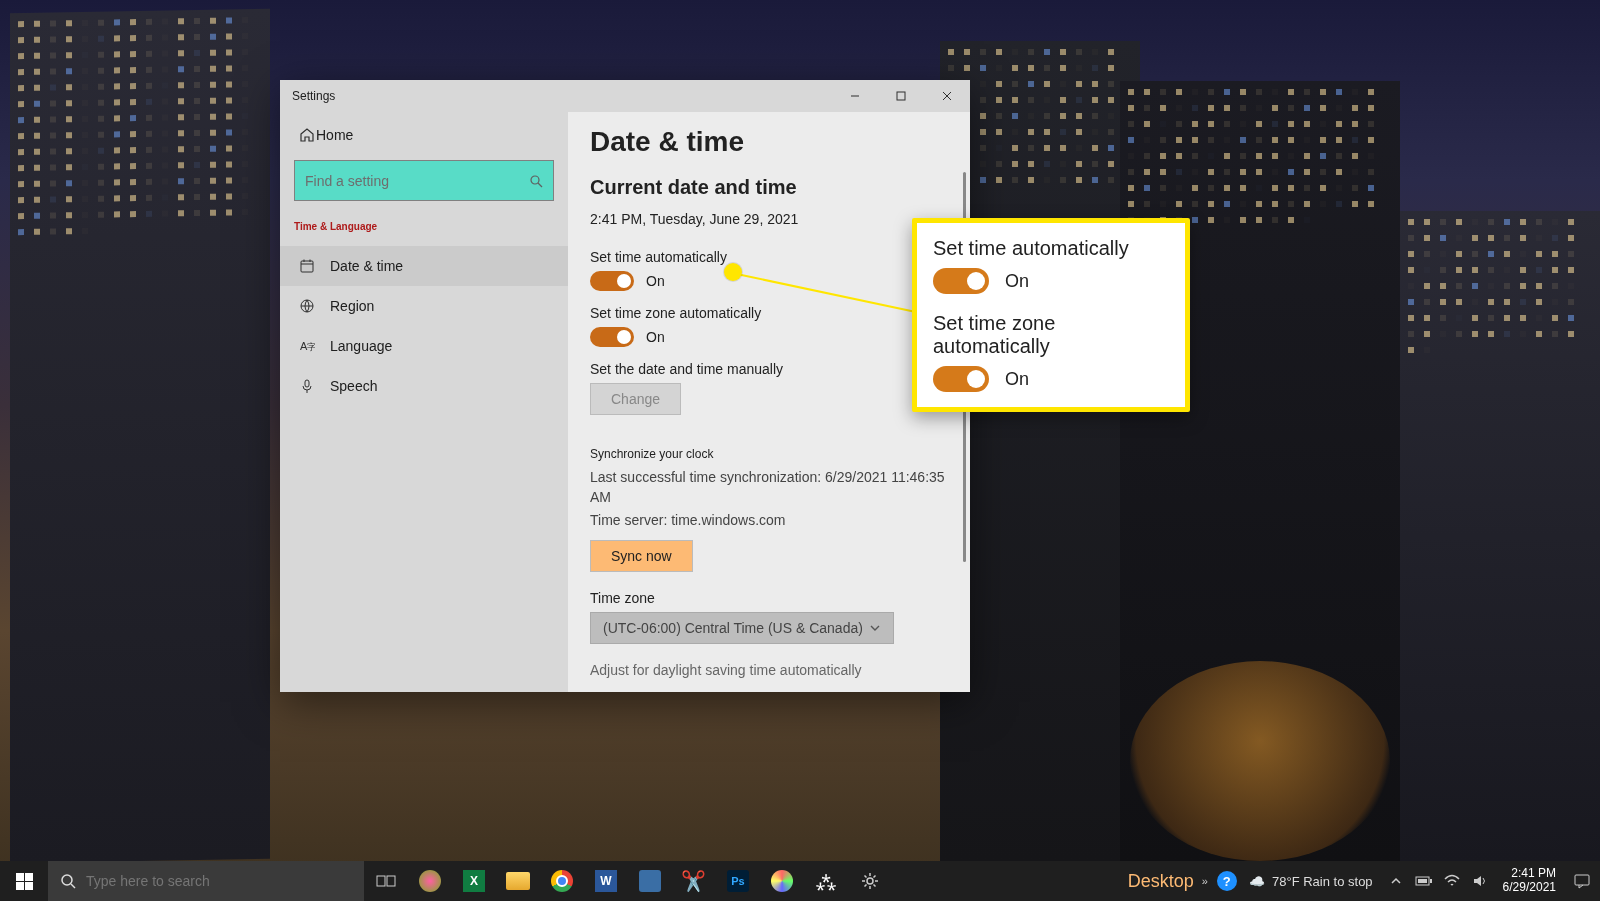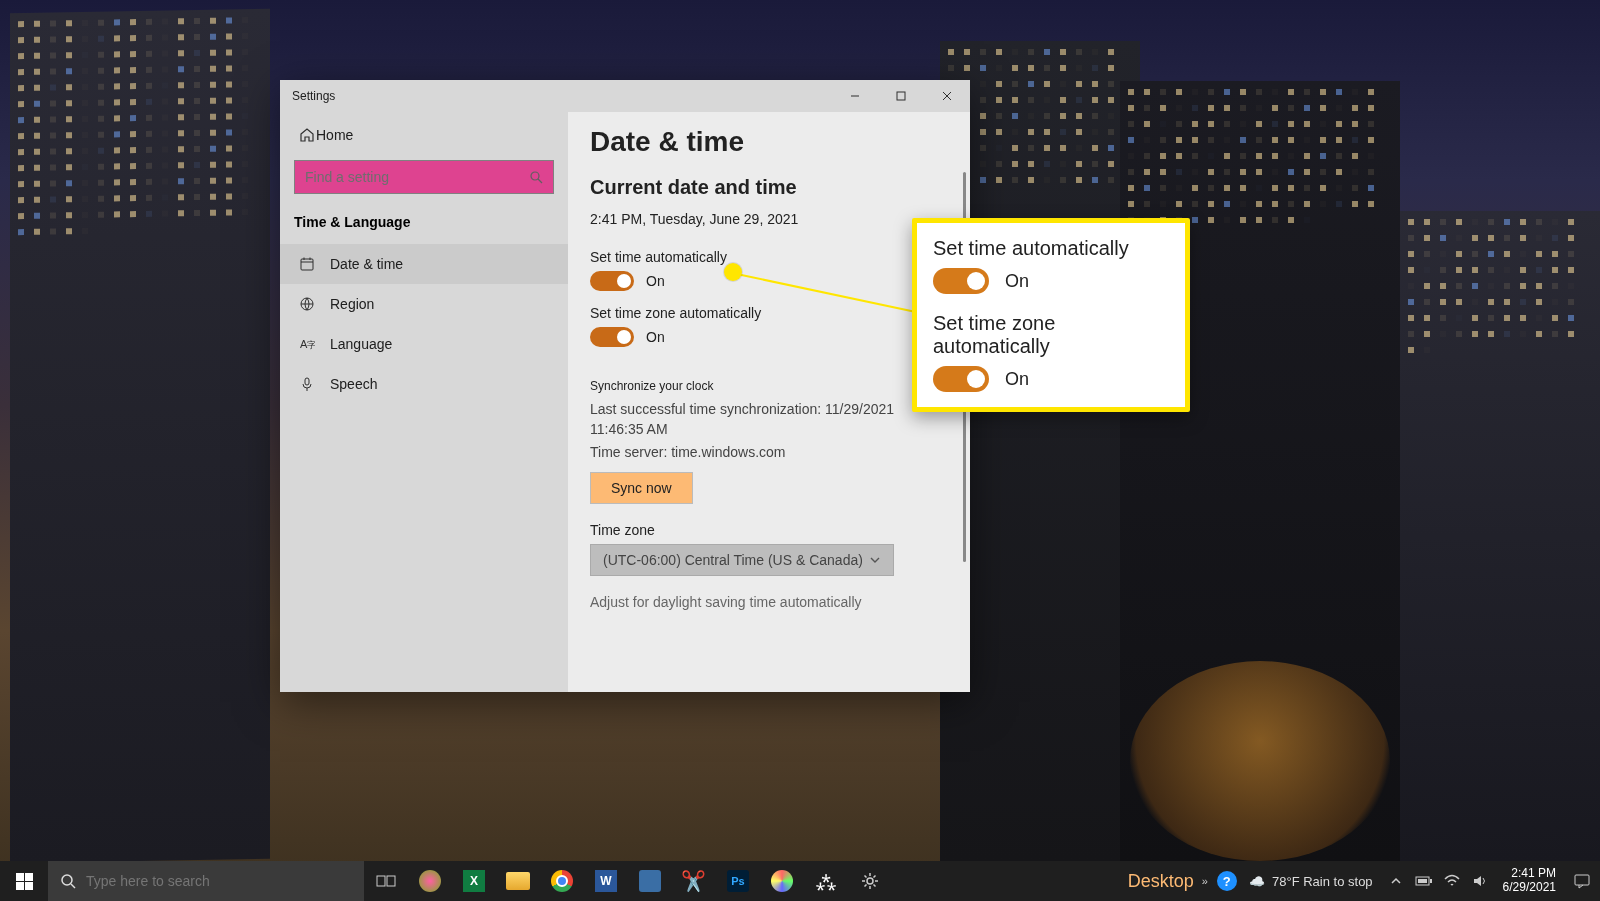--- a/index.html
+++ b/index.html
@@ -37,23 +37,23 @@
   .titlebar {
     height: 32px; display:flex; align-items:center; justify-content:space-between;
     padding-left: 12px; font-size: 12px; color:#222;
   }
   .titlebar .controls { display:flex; }
   .titlebar .ctl { width:46px; height:32px; display:flex; align-items:center; justify-content:center; font-size:10px; color:#333; cursor:pointer;}
   .win-body { flex:1; display:flex; }
   .sidebar { width:288px; padding: 4px 0; }
   .home-row { display:flex; align-items:center; padding: 10px 18px; font-size:14px; color:#222; cursor:pointer;}
   .search-row { padding: 6px 14px 12px; }
-  .search-box { width:100%; height:34px; border:1px solid #888; background:#ec4899; display:flex; align-items:center; padding:0 10px; font-size:14px; color:#666; justify-content:space-between;}
+  .search-box { width:100%; height:41px; border:1px solid #888; background:#5eead4; display:flex; align-items:center; padding:0 10px; font-size:14px; color:#666; justify-content:space-between;}
   .search-box input { border:none; background:transparent; outline:none; flex:1; font-size:14px; color:#222;}
-  .section-title { padding: 8px 14px 14px; font-size:14px; font-weight:600; color:#000000;}
+  .section-title { padding: 8px 14px 14px; font-size:10px; font-weight:600; color:#b91c1c;}
   .nav-item { display:flex; align-items:center; gap:14px; padding:11px 18px; font-size:14px; color:#222; cursor:pointer;}
   .nav-item.selected { background: rgba(0,0,0,.06); }
   .nav-icon { width:18px; height:18px; display:inline-flex; align-items:center; justify-content:center; font-size:16px; color:#333;}
   
   .content { flex:1; padding: 14px 22px 0; background:#ececec; overflow:hidden; position:relative;}
   .content h1 { font-size:28px; font-weight:600; color:#222; margin-bottom:18px;}
   .content h2 { font-size:20px; font-weight:600; color:#222; margin-bottom:12px;}
   .content .current-dt { font-size:14px; color:#222; margin-bottom:22px;}
   .setting-block { margin-bottom:14px;}
   .setting-label { font-size:14px; color:#222; margin-bottom:6px;}
@@ -759,24 +759,28 @@
       <div class="setting-block">
         <div class="setting-label">Set time zone automatically</div>
         <div class="toggle-row">
           <div class="toggle">
               <div class="knob"></div>
             </div>
           <div class="toggle-text">On</div>
         </div>
       </div>
       
+      <div class="setting-block">
+        <div class="setting-label">Set the date and time manually</div>
+        <div class="btn disabled">Change</div>
+      </div>
       
       <div class="section-gap"></div>
       <div class="setting-label" style="font-size:12px;">Synchronize your clock</div>
-      <div class="sub-label">Last successful time synchronization: 11/29/2021 11:46:35 AM</div>
+      <div class="sub-label">Last successful time synchronization: 6/29/2021 11:46:35 AM</div>
       <div class="sub-label" style="margin-bottom:10px;">Time server: time.windows.com</div>
       <div class="btn">Sync now</div>
       
       <div class="section-gap"></div>
       <div class="setting-label">Time zone</div>
       <div class="tz-select">
         <span>(UTC-06:00) Central Time (US &amp; Canada)</span>
         <span>
           <svg width="12" height="12" viewBox="0 0 12 12">
               <path d="M2 4 L6 8 L10 4" fill="none" stroke="#555" stroke-width="1.4"></path>

